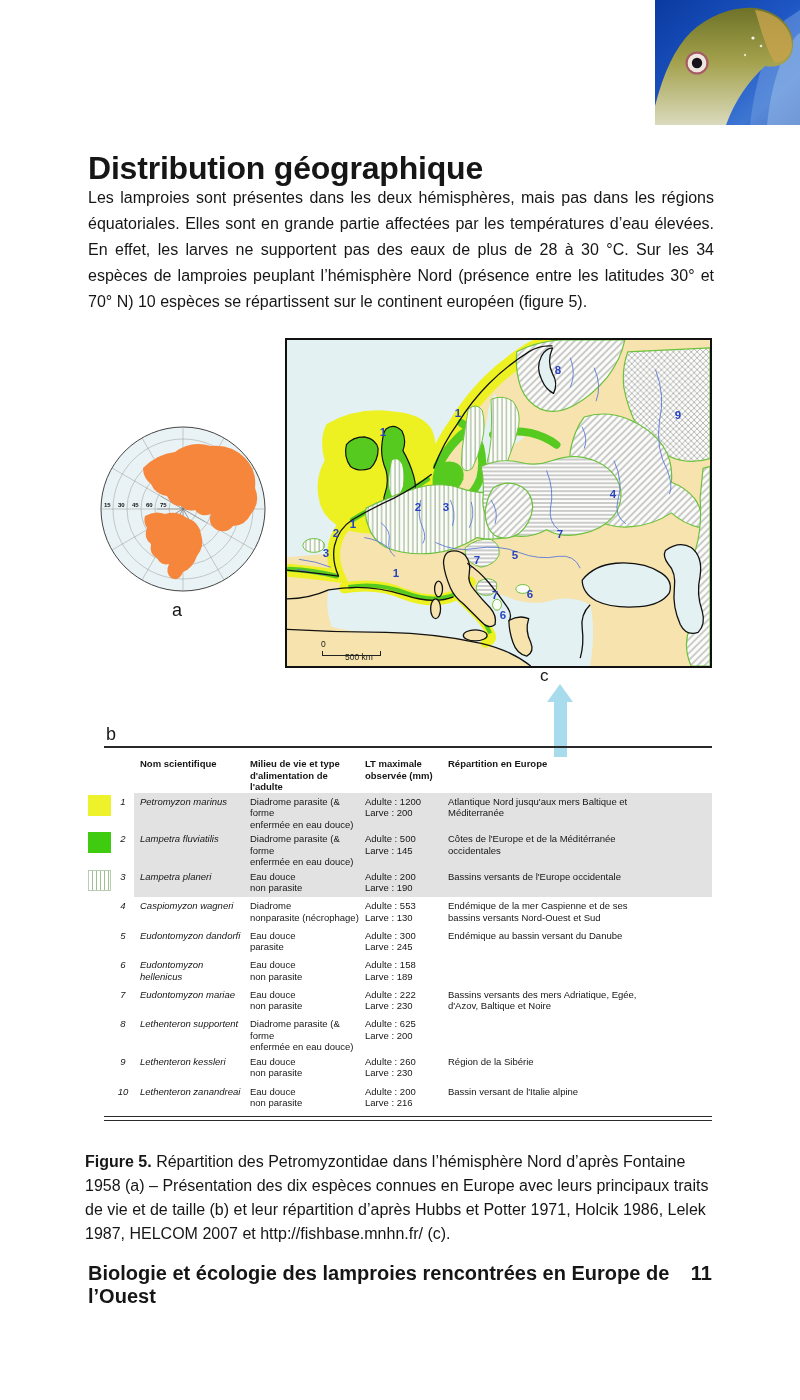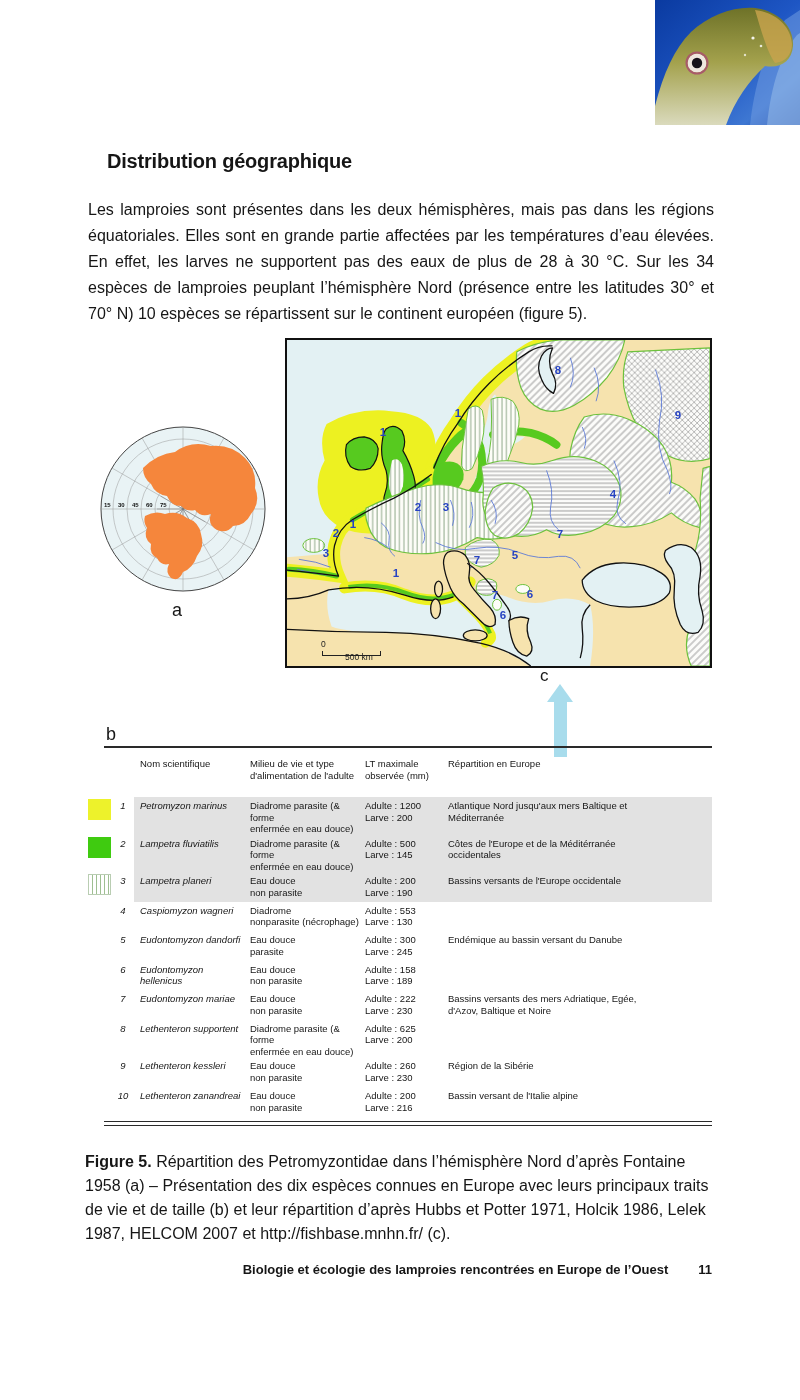--- a/index.html
+++ b/index.html
@@ -1,22 +1,22 @@
 <!DOCTYPE html>
 <html><head>
 <meta charset="utf-8">
 <style>
   html,body{margin:0;padding:0;background:#888;}
   #page{position:relative;width:800px;height:1400px;background:#fff;overflow:hidden;
         font-family:"Liberation Sans",sans-serif;color:#161616;}
   
   #photo{position:absolute;left:655px;top:0;width:145px;height:125px;}
   
-  #title{position:absolute;left:88px;top:150px;font-size:20px;font-weight:600;letter-spacing:-0.2px;margin-left:19px;}
-  #intro{position:absolute;left:88px;top:197px;width:626px;font-size:16px;line-height:26px;
+  #title{position:absolute;left:88px;top:150px;font-size:32px;font-weight:600;letter-spacing:-0.2px;}
+  #intro{position:absolute;left:88px;top:185px;width:626px;font-size:16px;line-height:26px;
          text-align:justify;}
   
   #polar-map{position:absolute;left:95px;top:416px;width:190px;height:195px;}
   #label-a{position:absolute;left:172px;top:600px;font-size:18px;}
   #label-b{position:absolute;left:106px;top:724px;font-size:18px;}
   #label-c{position:absolute;left:540px;top:666px;font-size:17px;}
   #europe-map{position:absolute;left:285px;top:338px;width:427px;height:330px;
               border:2.5px solid #111;box-sizing:border-box;}
   #europe-map svg{display:block;width:100%;height:100%;}
   #map-number-layer{position:absolute;inset:0;pointer-events:none;}
@@ -27,21 +27,21 @@
   #scale-label{left:58px;top:312px;}
   #scale-bar{position:absolute;left:35px;top:311px;width:57px;height:4px;
              border-bottom:1.4px solid #222;border-left:1.4px solid #222;border-right:1.4px solid #222;}
   #up-arrow{position:absolute;left:547px;top:684px;width:26px;}
   #up-arrow .head{width:0;height:0;border-left:13px solid transparent;border-right:13px solid transparent;
                   border-bottom:18px solid #a8dcec;}
   #up-arrow .shaft{width:13px;height:55px;background:#a8dcec;margin:0 auto;}
   
   #table-wrap{position:absolute;left:88px;top:746px;width:624px;font-size:9.5px;line-height:11.5px;}
   #table-rule-top{margin-left:16px;border-top:2px solid #2a2a2a;}
-  .thead{display:flex;margin-top:7px;margin-bottom:16px;font-weight:400;justify-content:flex-end;}
+  .thead{display:flex;margin-top:7px;font-weight:700;justify-content:flex-end;}
   .trow{display:flex;min-height:29.6px;align-items:stretch;}
   .sw-cell{width:24px;flex:0 0 24px;padding-top:2px;}
   .num-cell{width:22px;flex:0 0 22px;text-align:center;font-style:italic;padding-top:3px;}
   .row-main{flex:1;display:flex;padding-top:3px;}
   .trow.shaded .row-main, .trow.shaded .num-cell{background:#e2e2e2;}
   .trow.shaded .num-cell{background:transparent;}
   .c-name{width:104px;flex:0 0 104px;padding-left:6px;font-style:italic;white-space:pre-line;}
   .c-milieu{width:109px;flex:0 0 109px;padding-left:6px;white-space:pre-line;}
   .c-lt{width:77px;flex:0 0 77px;padding-left:6px;white-space:pre-line;}
   .c-rep{flex:1;padding-left:6px;white-space:pre-line;}
@@ -52,21 +52,21 @@
   .sw-stripes{background:repeating-linear-gradient(90deg,#fff 0 3px,#9fbf92 3px 4px);
               border:1px solid #b9cdb2;box-sizing:border-box;}
   .sw-none{visibility:hidden;}
   #table-rule-bottom{margin-left:16px;border-top:1.2px solid #2a2a2a;height:3px;
                      border-bottom:1.2px solid #2a2a2a;margin-top:4px;}
   
   #caption{position:absolute;left:85px;top:1150px;width:632px;font-size:16px;line-height:24px;
            text-align:left;}
   #caption b{font-weight:700;}
   #footer{position:absolute;left:88px;top:1262px;width:624px;display:flex;
-          justify-content:flex-end;gap:30px;font-weight:700;font-size:13px;}
+          justify-content:flex-end;gap:18px;font-weight:700;font-size:20px;}
 </style>
 </head>
 <body>
 
 <div id="page">
 
   <div id="photo">
     <svg viewBox="0 0 145 125" width="145" height="125">
       <defs>
         <linearGradient id="bgb" x1="0" y1="0" x2="1" y2="1">
@@ -338,20 +338,22 @@
       <div class="sw-cell">
             <div class="swatch sw-none"></div>
           </div>
       <div class="num-cell">4</div>
       <div class="row-main">
         <div class="c-name">Caspiomyzon wagneri</div>
         <div class="c-milieu">Diadrome
 nonparasite (nécrophage)</div>
         <div class="c-lt">Adulte : 553
 Larve : 130</div>
+        <div class="c-rep">Endémique de la mer Caspienne et de ses
+bassins versants Nord-Ouest et Sud</div>
       </div>
     </div>
         <div class="trow">
       <div class="sw-cell">
             <div class="swatch sw-none"></div>
           </div>
       <div class="num-cell">5</div>
       <div class="row-main">
         <div class="c-name">Eudontomyzon dandorfi</div>
         <div class="c-milieu">Eau douce

